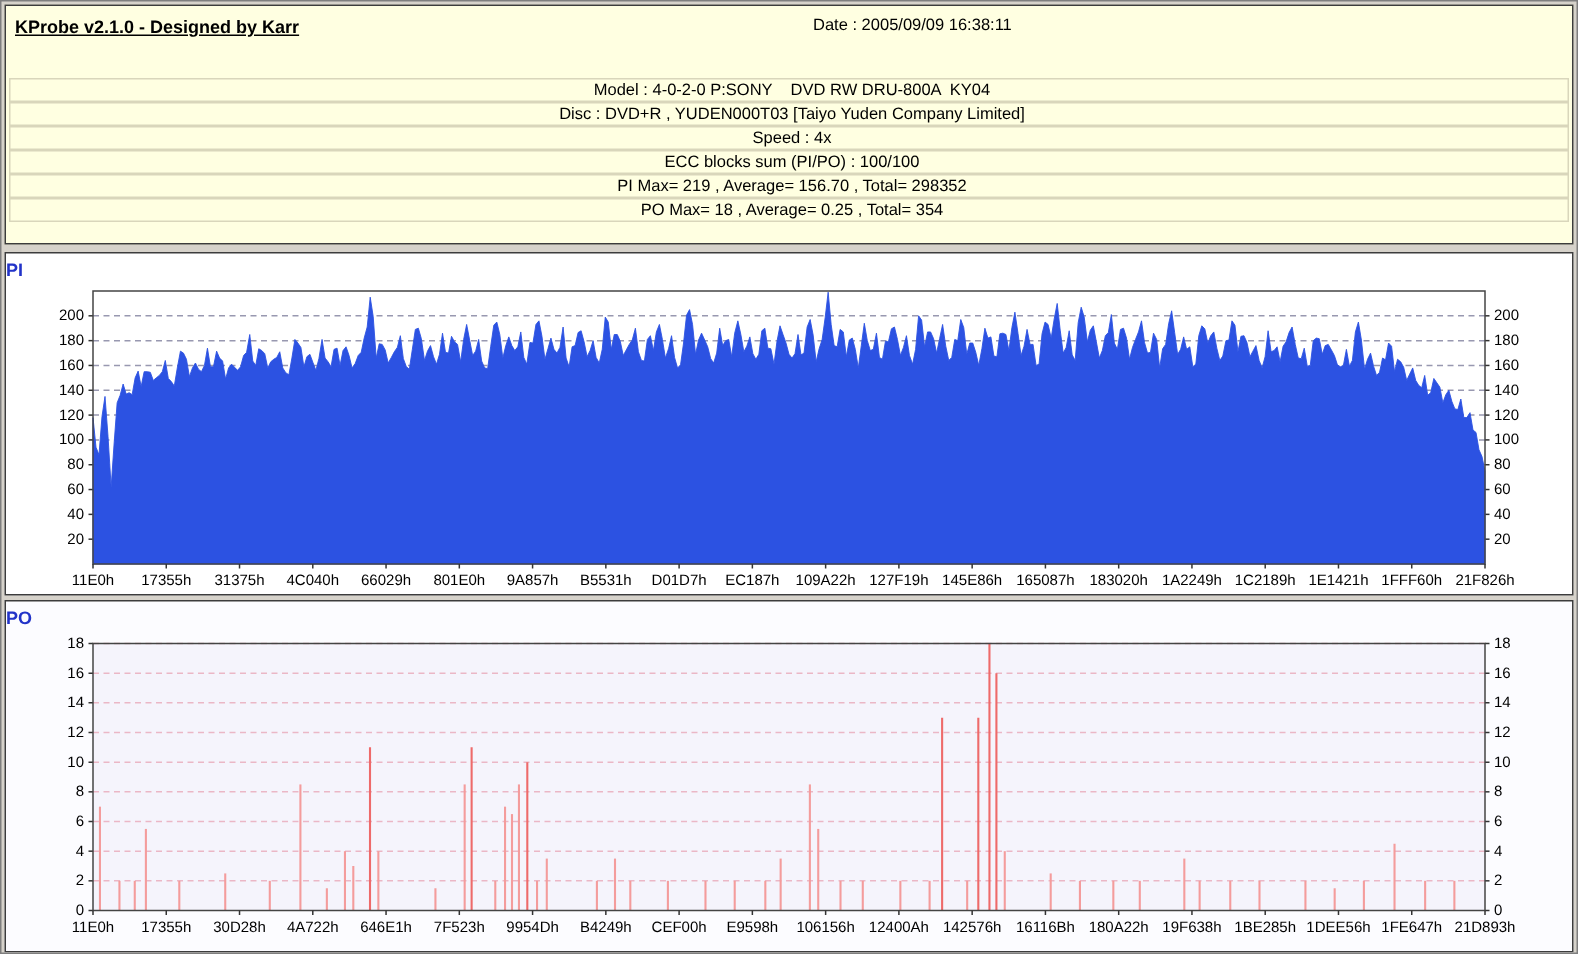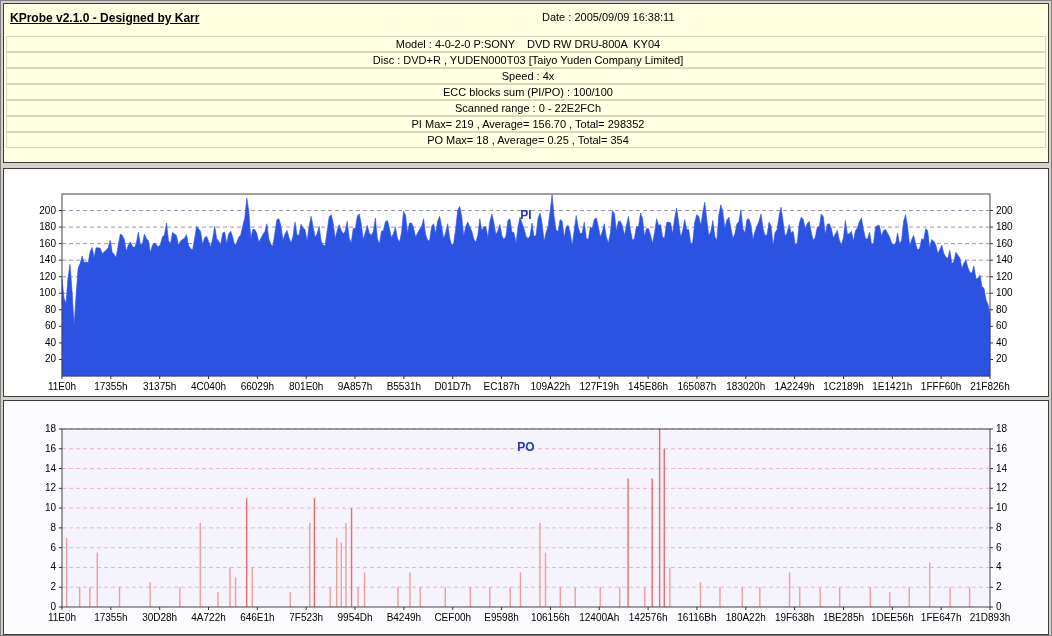--- a/index.html
+++ b/index.html
@@ -2,45 +2,44 @@
 <html><head>
 <meta charset="utf-8">
 <style>
   html,body{margin:0;padding:0;background:#D6D2CA;font-family:"Liberation Sans",sans-serif;}
   .screen{position:relative;width:1052px;height:636px;background:#D6D2CA;box-sizing:border-box;border:1px solid #7e7e7e;overflow:hidden;}
   .panel{position:absolute;left:2px;width:1044px;border:1px solid #3c3c3c;box-sizing:content-box;}
   .info-panel{top:2px;height:158px;background:#FFFFE1;text-align:center;}
   .info-header{position:relative;height:30px;}
   .app-title{position:absolute;left:6px;top:7px;font-size:12px;font-weight:bold;text-decoration:underline;color:#000;white-space:pre;}
   .date-label{position:absolute;left:524px;top:7px;font-size:11px;color:#000;white-space:pre;padding-left:14px;}
-  .info-rows{position:absolute;left:2px;right:2px;top:32px;}
+  .info-rows{position:absolute;left:2px;right:2px;top:48px;}
   .info-row{height:14px;line-height:14px;font-size:11px;color:#000;border:1px solid #D9D6BB;padding-left:4px;white-space:pre;background:#FFFFE1;}
   .chart-panel{background:#FFFFFF;}
   .pi-panel{top:167px;height:227px;}
   .po-panel{top:399px;height:233px;background:#FCFCFF;text-decoration:underline;}
-  .chart-title{position:absolute;top:4px;left:0;right:0;text-align:center;font-weight:bold;font-size:12px;color:#2233C8;margin-top:35px;}
+  .chart-title{position:absolute;top:4px;left:0;right:0;font-weight:bold;font-size:12px;color:#2233C8;}
   svg{display:block;}
   svg text{font-family:"Liberation Sans",sans-serif;font-size:10px;fill:#000;}
 </style>
 </head>
 <body>
 
 <div class="screen">
 
   <div class="panel info-panel">
     <div class="info-header">
       <span class="app-title">KProbe v2.1.0 - Designed by Karr</span>
       <span class="date-label">Date : 2005/09/09 16:38:11</span>
     </div>
     <div class="info-rows">
       <div class="info-row">Model : 4-0-2-0 P:SONY    DVD RW DRU-800A  KY04</div>
       <div class="info-row">Disc : DVD+R , YUDEN000T03 [Taiyo Yuden Company Limited]</div>
       <div class="info-row">Speed : 4x</div>
       <div class="info-row">ECC blocks sum (PI/PO) : 100/100</div>
-      <div class="info-row">Scanned range : 0 - 22E2FCh</div>
       <div class="info-row">PI Max= 219 , Average= 156.70 , Total= 298352</div>
       <div class="info-row">PO Max= 18 , Average= 0.25 , Total= 354</div>
     </div>
   </div>
 
   <div class="panel chart-panel pi-panel">
     <div class="chart-title">PI</div>
     <svg id="pi-svg" width="1044" height="227">
         <rect x="58" y="25" width="928" height="182" fill="#FFFFFF"></rect>
         <line x1="58" y1="190.45454545454544" x2="986" y2="190.45454545454544" stroke="#9898B0" stroke-width="1" stroke-dasharray="4 3"></line>

